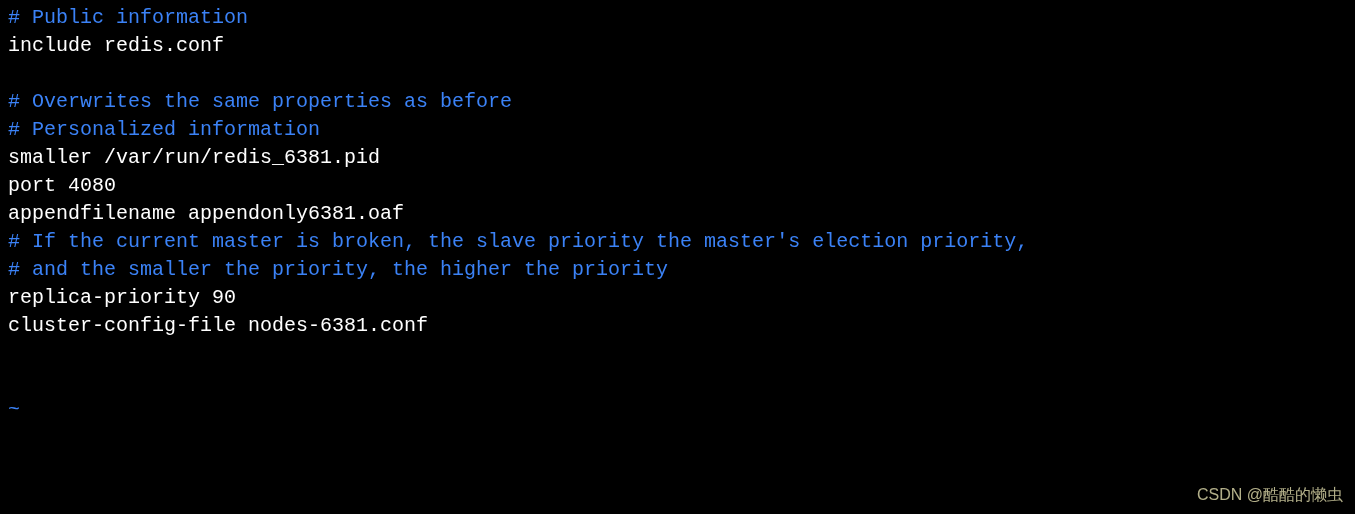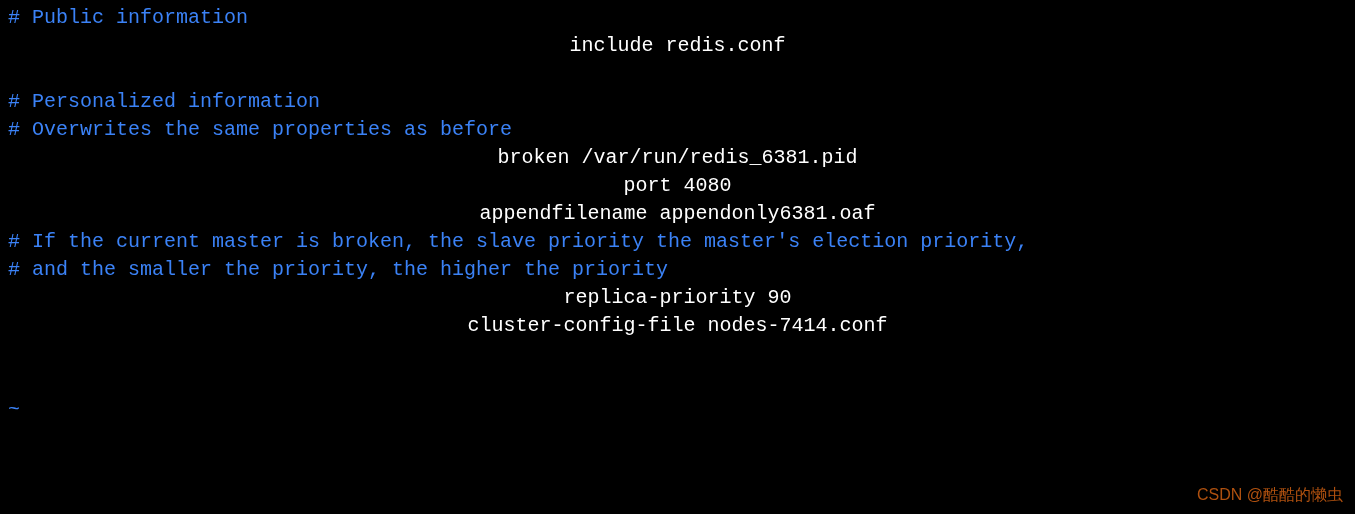--- a/index.html
+++ b/index.html
@@ -20,49 +20,48 @@
       overflow: hidden;
     }
     .line {
       white-space: pre;
     }
     .comment {
       color: #3b82f6;
     }
     .directive {
       color: #ffffff;
-      text-align: center;
     }
     .tilde {
       color: #3b82f6;
     }
     .watermark {
       position: absolute;
       bottom: 8px;
       right: 12px;
-      color: #f97316;
+      color: #fef9c3;
       font-size: 16px;
       font-family: sans-serif;
       opacity: 0.7;
     }
   </style>
 </head>
 <body>
 
 <div>
   <div class="line comment"># Public information</div>
   <div class="line directive">include redis.conf</div>
   <div class="line">&nbsp;</div>
+  <div class="line comment"># Overwrites the same properties as before</div>
   <div class="line comment"># Personalized information</div>
-  <div class="line comment"># Overwrites the same properties as before</div>
-  <div class="line directive">broken /var/run/redis_6381.pid</div>
+  <div class="line directive">smaller /var/run/redis_6381.pid</div>
   <div class="line directive">port 4080</div>
   <div class="line directive">appendfilename appendonly6381.oaf</div>
   <div class="line comment"># If the current master is broken, the slave priority the master's election priority,</div>
   <div class="line comment"># and the smaller the priority, the higher the priority</div>
   <div class="line directive">replica-priority 90</div>
-  <div class="line directive">cluster-config-file nodes-7414.conf</div>
+  <div class="line directive">cluster-config-file nodes-6381.conf</div>
   <div class="line">&nbsp;</div>
   <div class="line">&nbsp;</div>
   <div class="line tilde">~</div>
 </div>
 
 <div class="watermark">CSDN @酷酷的懒虫</div>
 
 </body></html>

